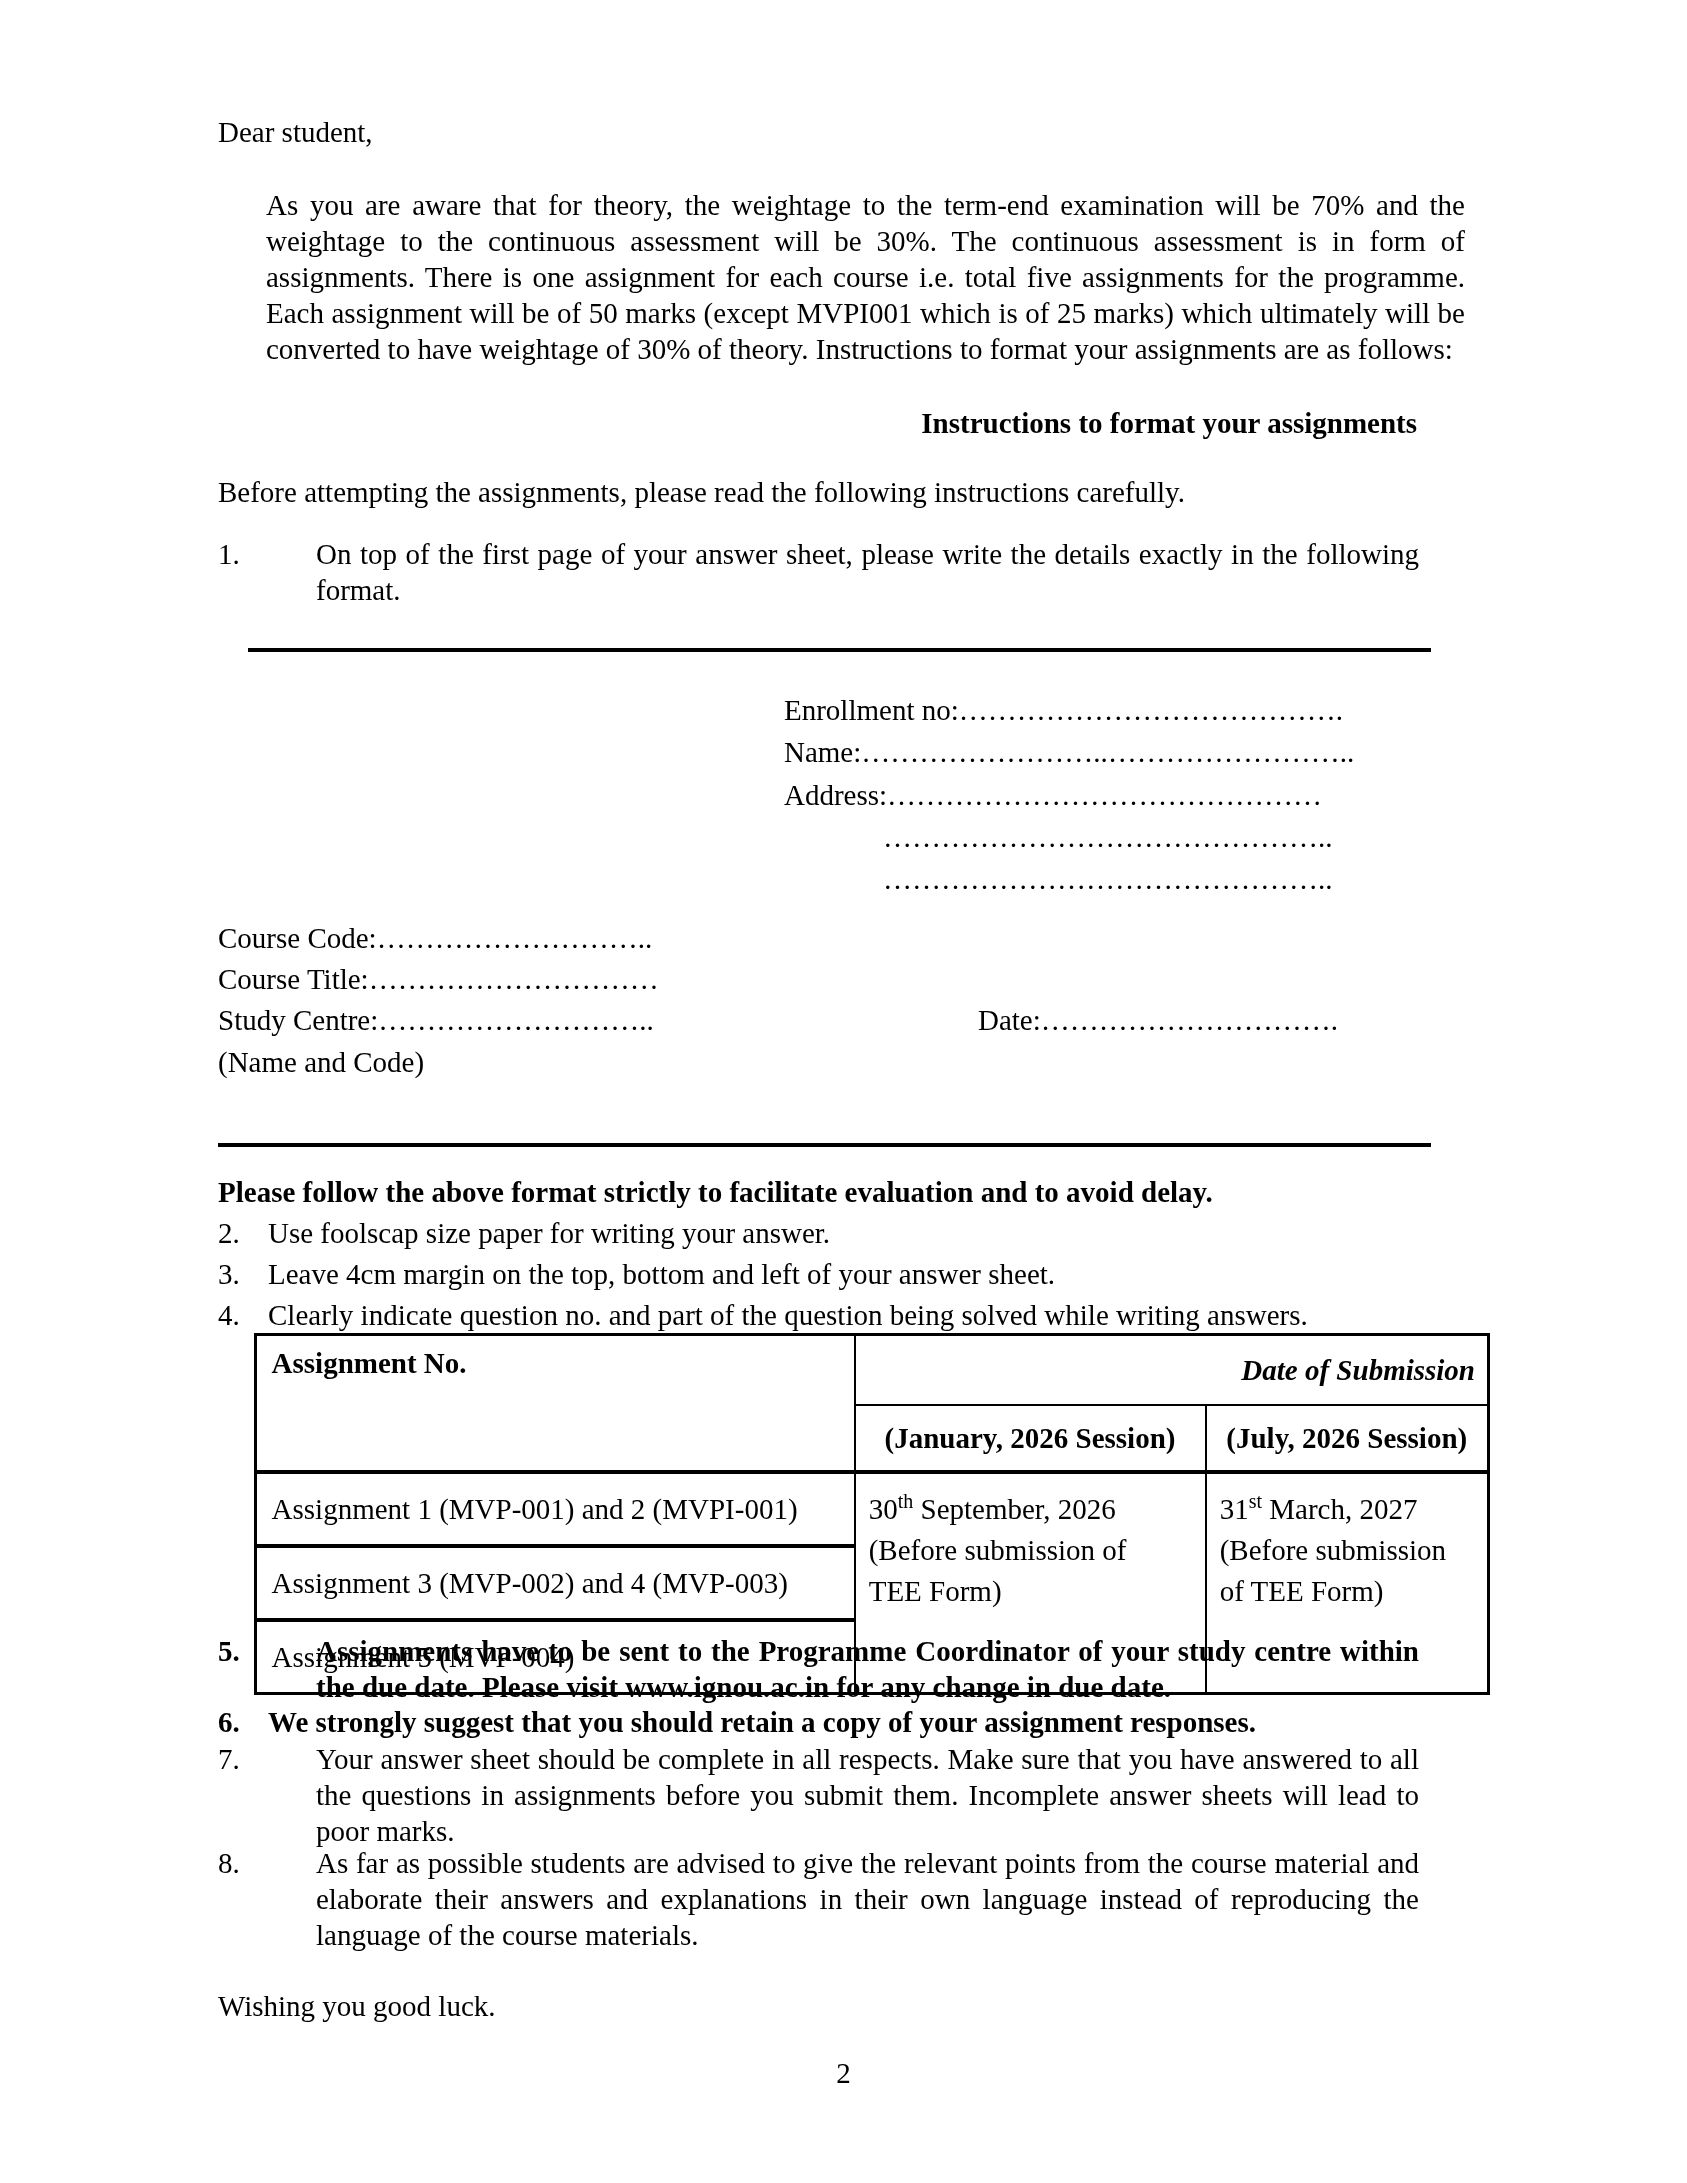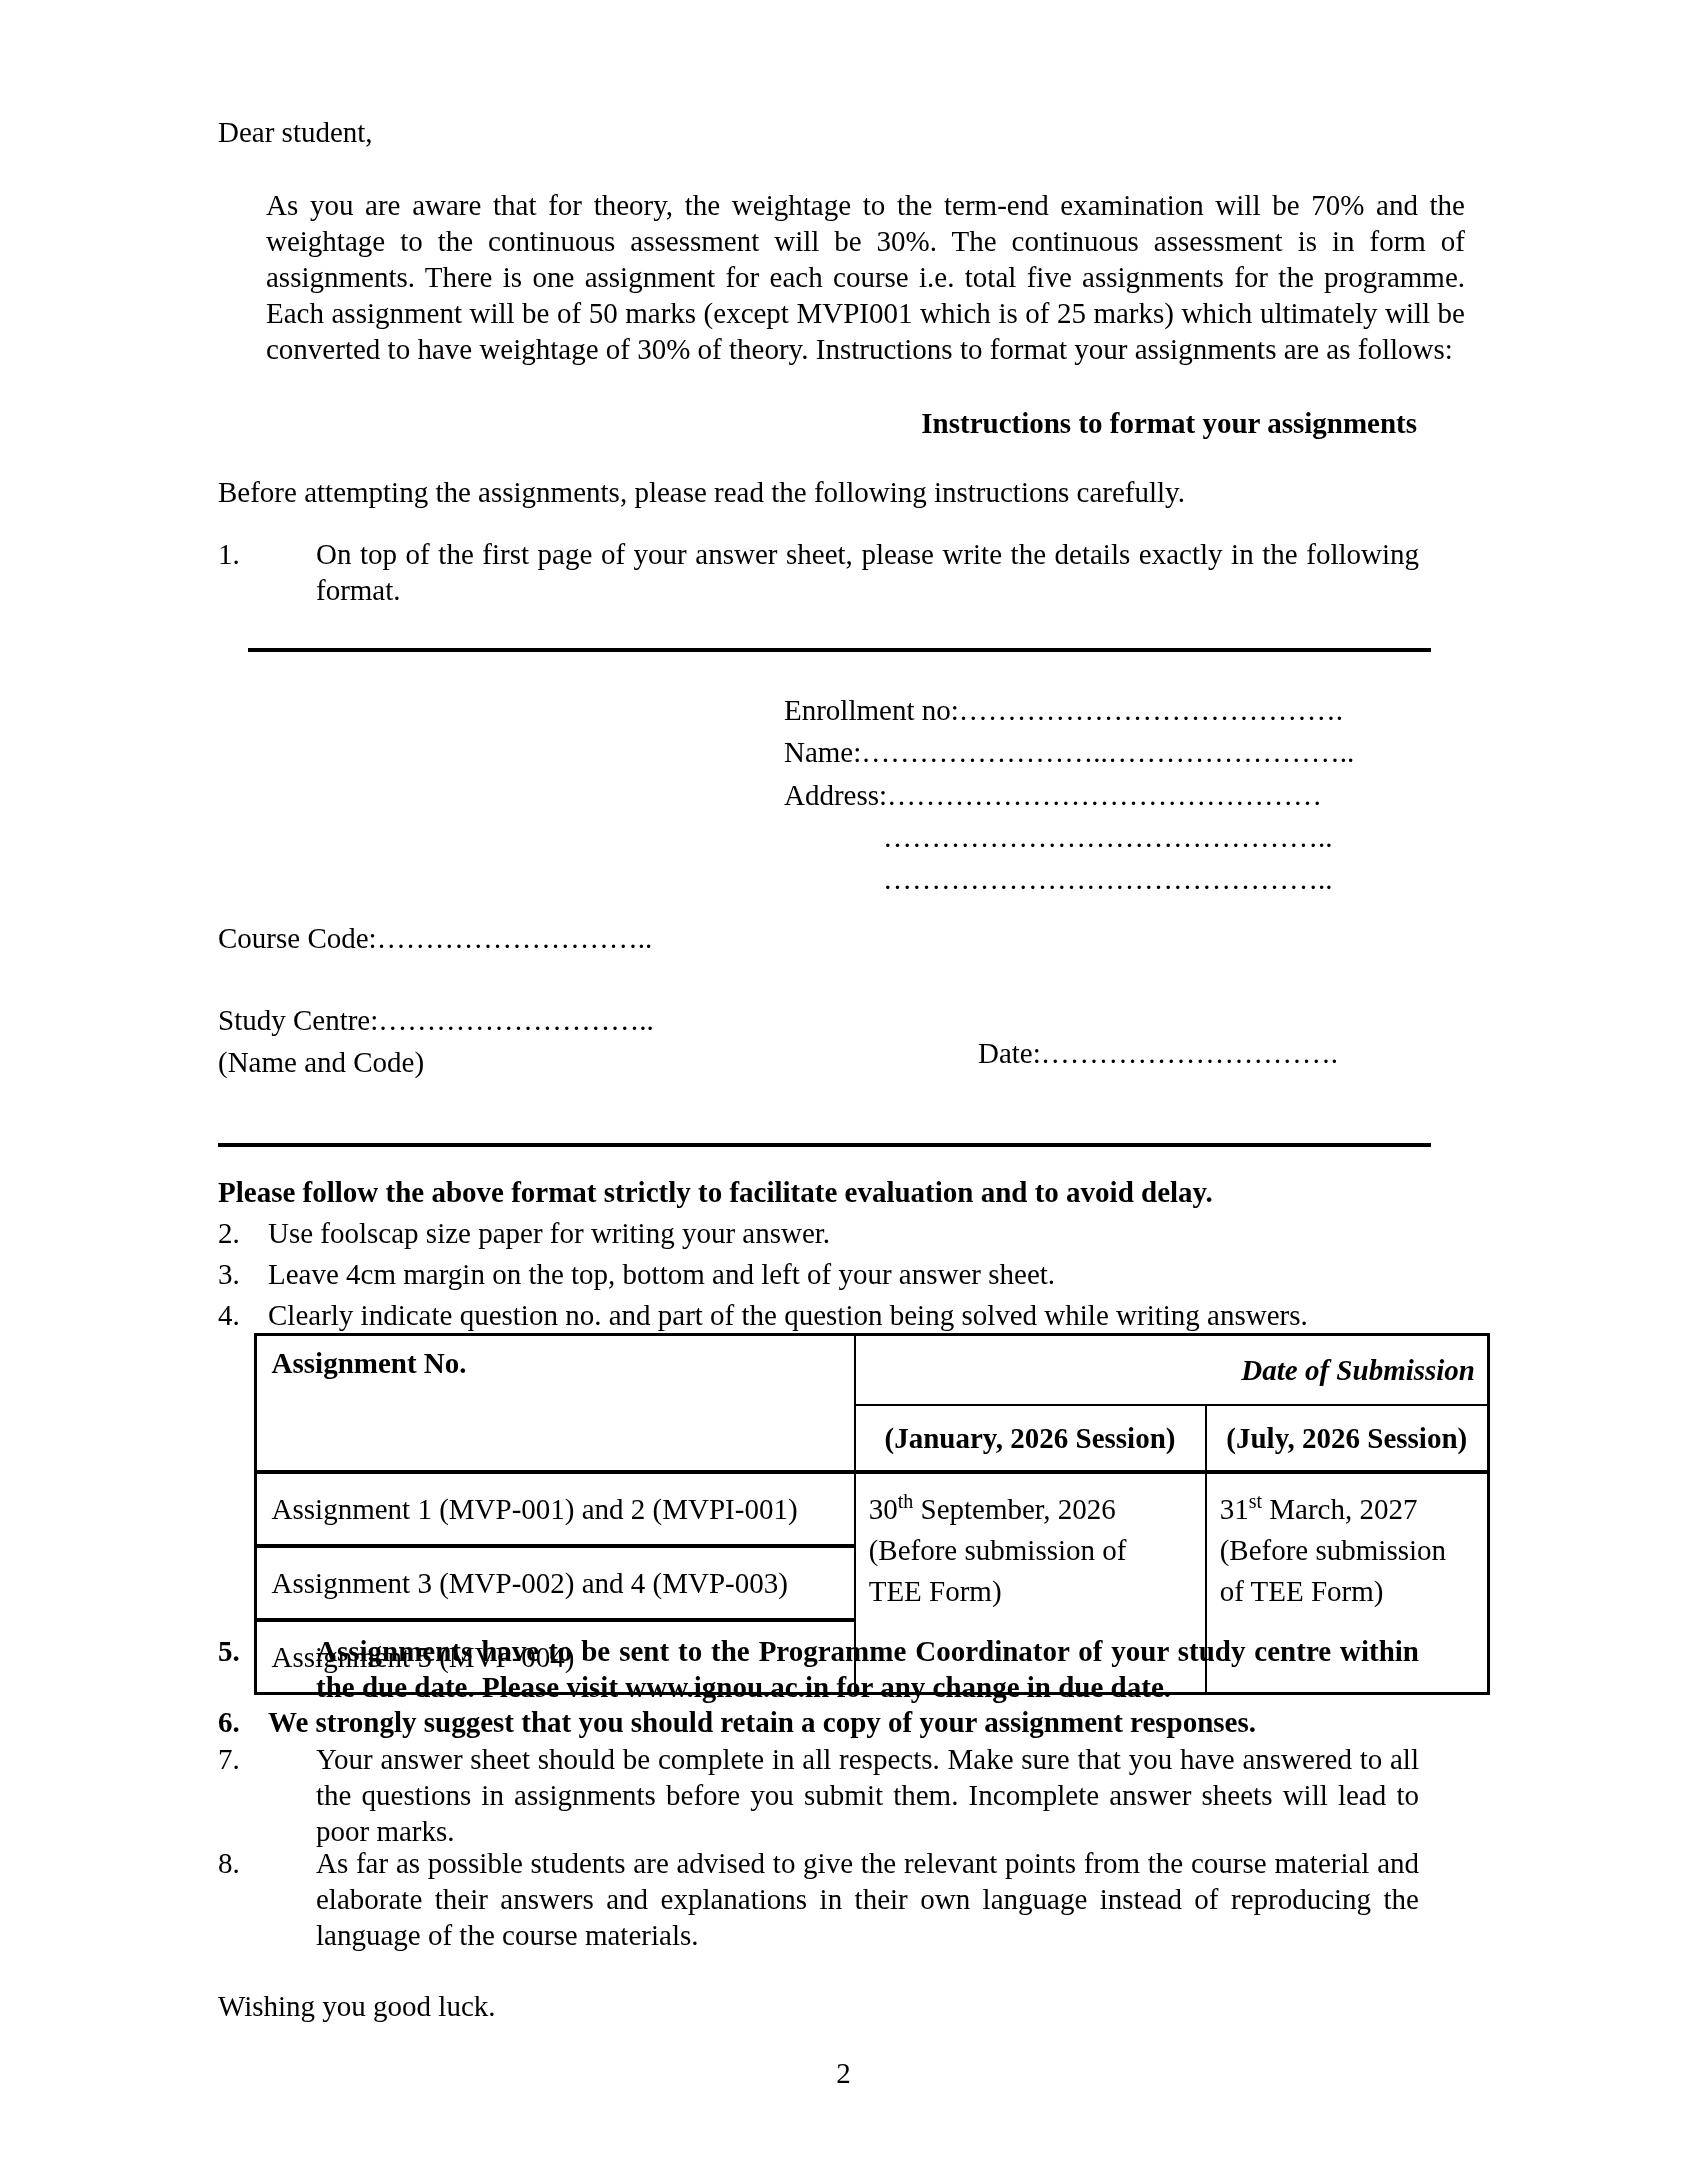--- a/index.html
+++ b/index.html
@@ -29,21 +29,21 @@
   #hr1{left:248px;top:648px;width:1183px;height:0;border-top:4px solid #000;}
 
   #f-enroll{left:784px;top:692px;}
   #f-name{left:784px;top:734px;}
   #f-address{left:784px;top:777px;}
   #f-dots1{left:883px;top:819px;}
   #f-dots2{left:883px;top:861px;}
   #f-course-code{left:218px;top:920px;}
   #f-course-title{left:218px;top:961px;}
   #f-centre-row{left:218px;top:1002px;width:1199px;}
-  #f-date{position:absolute;left:760px;top:0;margin-top:33px;}
+  #f-date{position:absolute;left:760px;top:0;}
   #f-name-code{left:218px;top:1044px;}
 
   #hr2{left:218px;top:1143px;width:1213px;height:0;border-top:4px solid #000;}
   #format-warning{left:218px;top:1174px;width:1199px;}
   #item2{left:218px;top:1215px;width:1201px;}
   #item3{left:218px;top:1256px;width:1201px;}
   #item4{left:218px;top:1297px;width:1201px;}
 
   #submission-table{left:254px;top:1333px;}
   table{border-collapse:collapse;table-layout:fixed;width:1233px;background:#fff;}
@@ -84,20 +84,21 @@
   </div>
 
   <div class="abs" id="hr1"></div>
 
   <div class="abs" id="f-enroll">Enrollment no:………………………………….</div>
   <div class="abs" id="f-name">Name:……………………..……………………..</div>
   <div class="abs" id="f-address">Address:………………………………………</div>
   <div class="abs" id="f-dots1">………………………………………..</div>
   <div class="abs" id="f-dots2">………………………………………..</div>
   <div class="abs" id="f-course-code">Course Code:………………………..</div>
+  <div class="abs" id="f-course-title">Course Title:…………………………</div>
   <div class="abs" id="f-centre-row">
     <span>Study Centre:………………………..</span>
     <span id="f-date">Date:………………………….</span>
   </div>
   <div class="abs" id="f-name-code">(Name and Code)</div>
 
   <div class="abs" id="hr2"></div>
 
   <div class="abs bold" id="format-warning">Please follow the above format strictly to facilitate evaluation and to avoid delay.</div>
 

